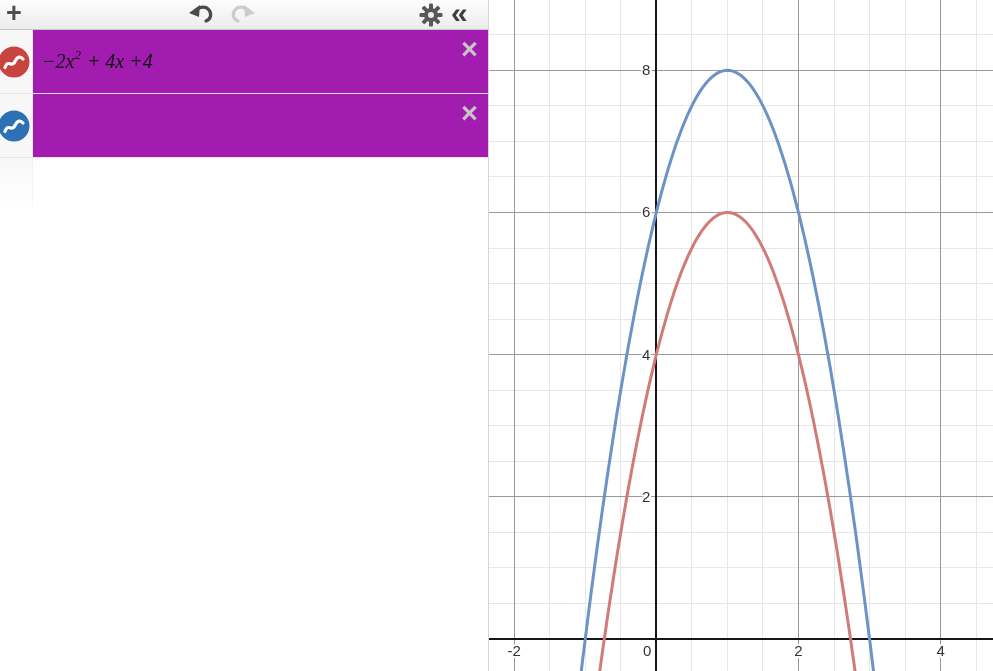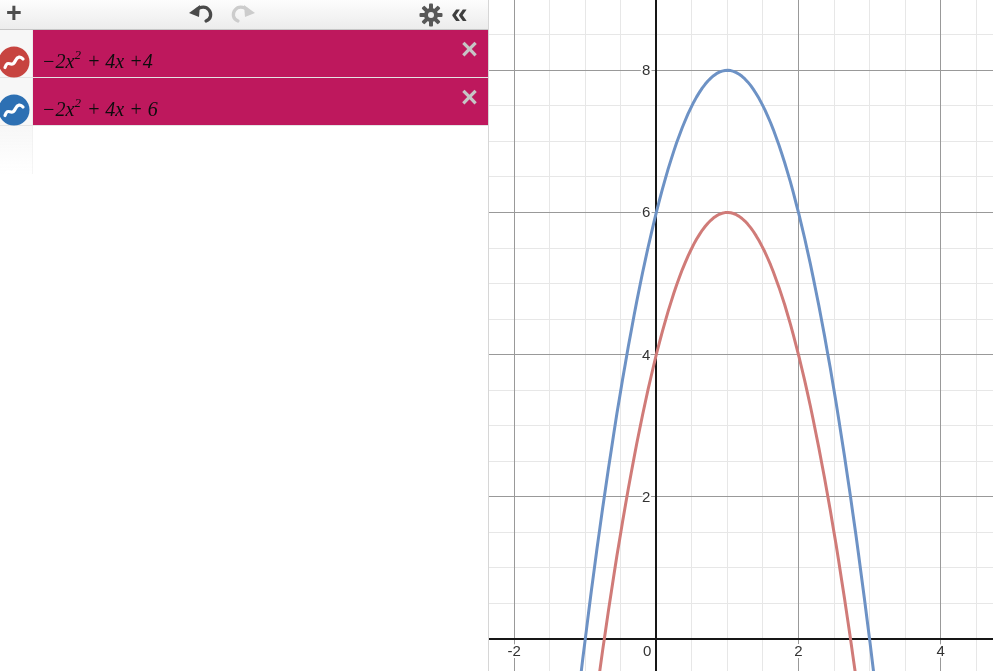--- a/index.html
+++ b/index.html
@@ -16,21 +16,21 @@
   .tb-btn { position:absolute; top:0; background:transparent; border:none;
             cursor:pointer; padding:0; }
   .btn-add { left:6px; top:-1px; font-size:27px; font-weight:700; color:#4d4d4d;
              line-height:28px; }
   .btn-undo { left:189px; top:3px; }
   .btn-redo { left:228px; top:3px; }
   .btn-settings { left:419px; top:3px; }
   .btn-collapse { left:451px; top:-2px; font-size:30px; color:#3f3f3f;
                   line-height:30px; font-weight:600; }
 
-  .expr-row { position:relative; height:48px; background:#be185d;
+  .expr-row { position:relative; height:64px; background:#a21caf;
               border-bottom:1px solid #e4e4e4; }
   .expr-gutter { position:absolute; left:0; top:0; width:33px; height:100%;
                  background:#f7f7f7; border-right:1px solid #ececec; }
   .expr-icon { position:absolute; left:-2px; top:16px; width:32px; height:32px; }
   .expr-content { position:absolute; left:42px; top:18px; right:44px;
                   font-family:"Liberation Serif", serif; font-style:italic;
                   font-size:20px; color:#0d0d0d; white-space:pre; }
   .expr-content sup { font-size:13px; position:relative; top:-1px; margin-right:1px; }
   .expr-close { position:absolute; right:10px; top:4px; font-size:29px;
                 font-weight:700; color:#c6c6c6; background:transparent;
@@ -101,21 +101,20 @@
       <button class="expr-close">×</button>
     </div>
 
     <div class="expr-row">
       <div class="expr-gutter">
         <svg class="expr-icon" viewBox="0 0 32 32">
           <circle cx="16" cy="16" r="15.5" id="icon-circle-1" fill="#2d70b3"></circle>
           <path d="M7 21.5 C10 12, 13.5 23.5, 17.5 14.5 C19.5 10.5, 22.5 10, 25 13" fill="none" stroke="#fff" stroke-width="3.2" stroke-linecap="round"></path>
         </svg>
       </div>
-      <div class="expr-content"><span>−2x</span><sup>2</sup><span> + 4x + 6</span></div>
       <button class="expr-close">×</button>
     </div>
 
     <div class="gutter-fade"></div>
   </div>
 
   <div class="graph">
     <svg id="graph-svg" width="504" height="671">
         <g stroke="#e7e7e7" stroke-width="1" shape-rendering="crispEdges">
           <line x1="60.698914116485696" y1="0" x2="60.698914116485696" y2="671"></line>

